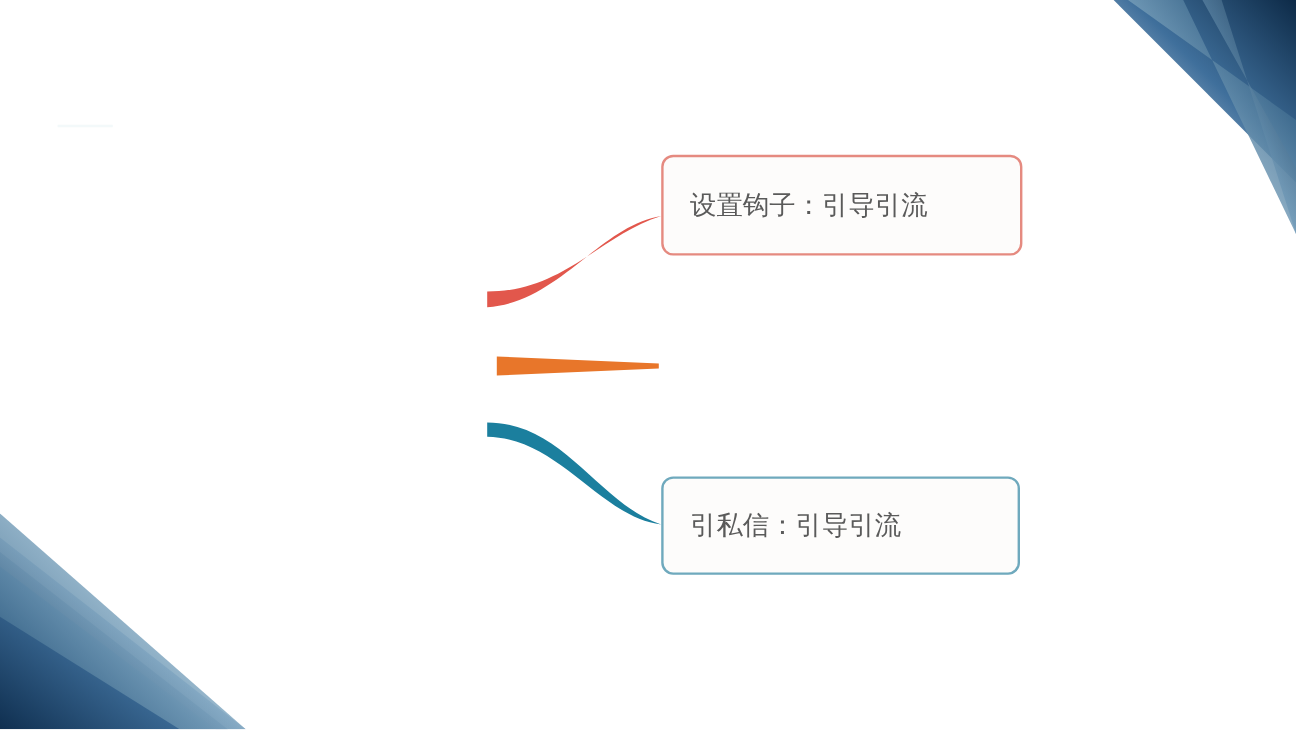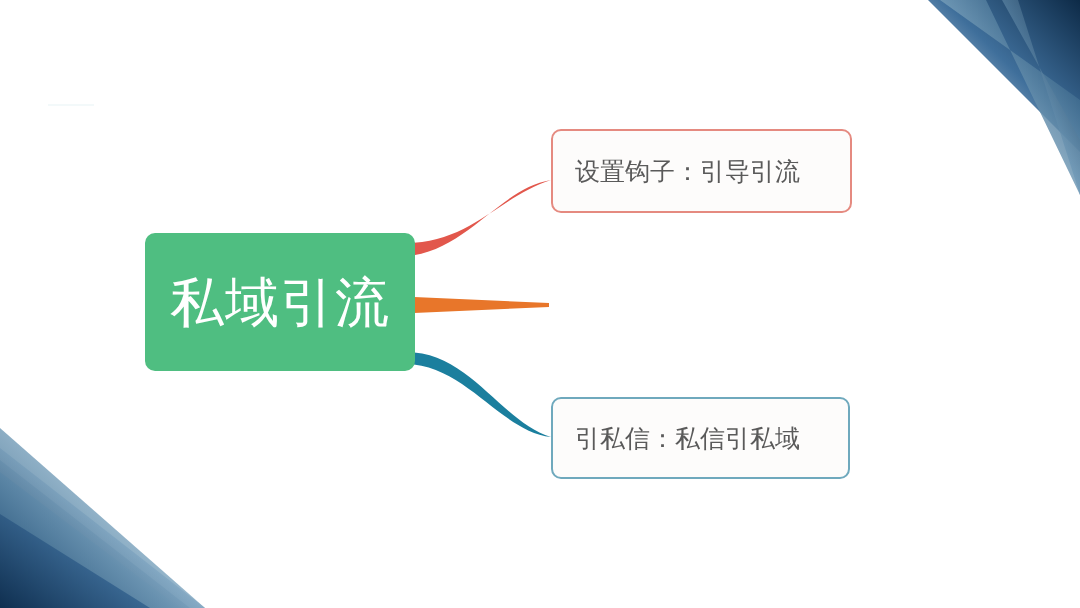--- a/index.html
+++ b/index.html
@@ -71,21 +71,21 @@
     border-style: solid;
     border-width: 2px;
     border-radius: 10px;
     background: #fdfcfb;
     display: flex;
     align-items: center;
     z-index: 4;
   }
   .branch-box .branch-label {
     color: #5a5a5a;
-    font-size: 25px;
+    font-size: 22px;
     line-height: 1;
     white-space: nowrap;
     padding-left: 22px;
   }
 
   #branch-box-0 {
     left: 551px;
     top: 129px;
     width: 301px;
     height: 84px;
@@ -180,26 +180,23 @@
     <path d="M 414 297
              L 549 303
              L 549 307
              L 414 313 Z" fill="#e8762a"></path>
 
     <path d="M 406 352
              C 470 352, 500 421, 551 437
              C 500 431, 466 365, 406 364 Z" fill="#1b7f9e"></path>
   </svg>
 
-  <div id="central-node" style="background:#4fbe81;">
-    <span class="node-label">私域引流</span>
-  </div>
 
   <div id="branch-box-0" class="branch-box">
     <span class="branch-label">设置钩子：引导引流</span>
   </div>
 
 
   <div id="branch-box-2" class="branch-box">
-    <span class="branch-label">引私信：私信引私域</span>
+    <span class="branch-label">引私信：引导引流</span>
   </div>
 
 </div>
 
 </body></html>

